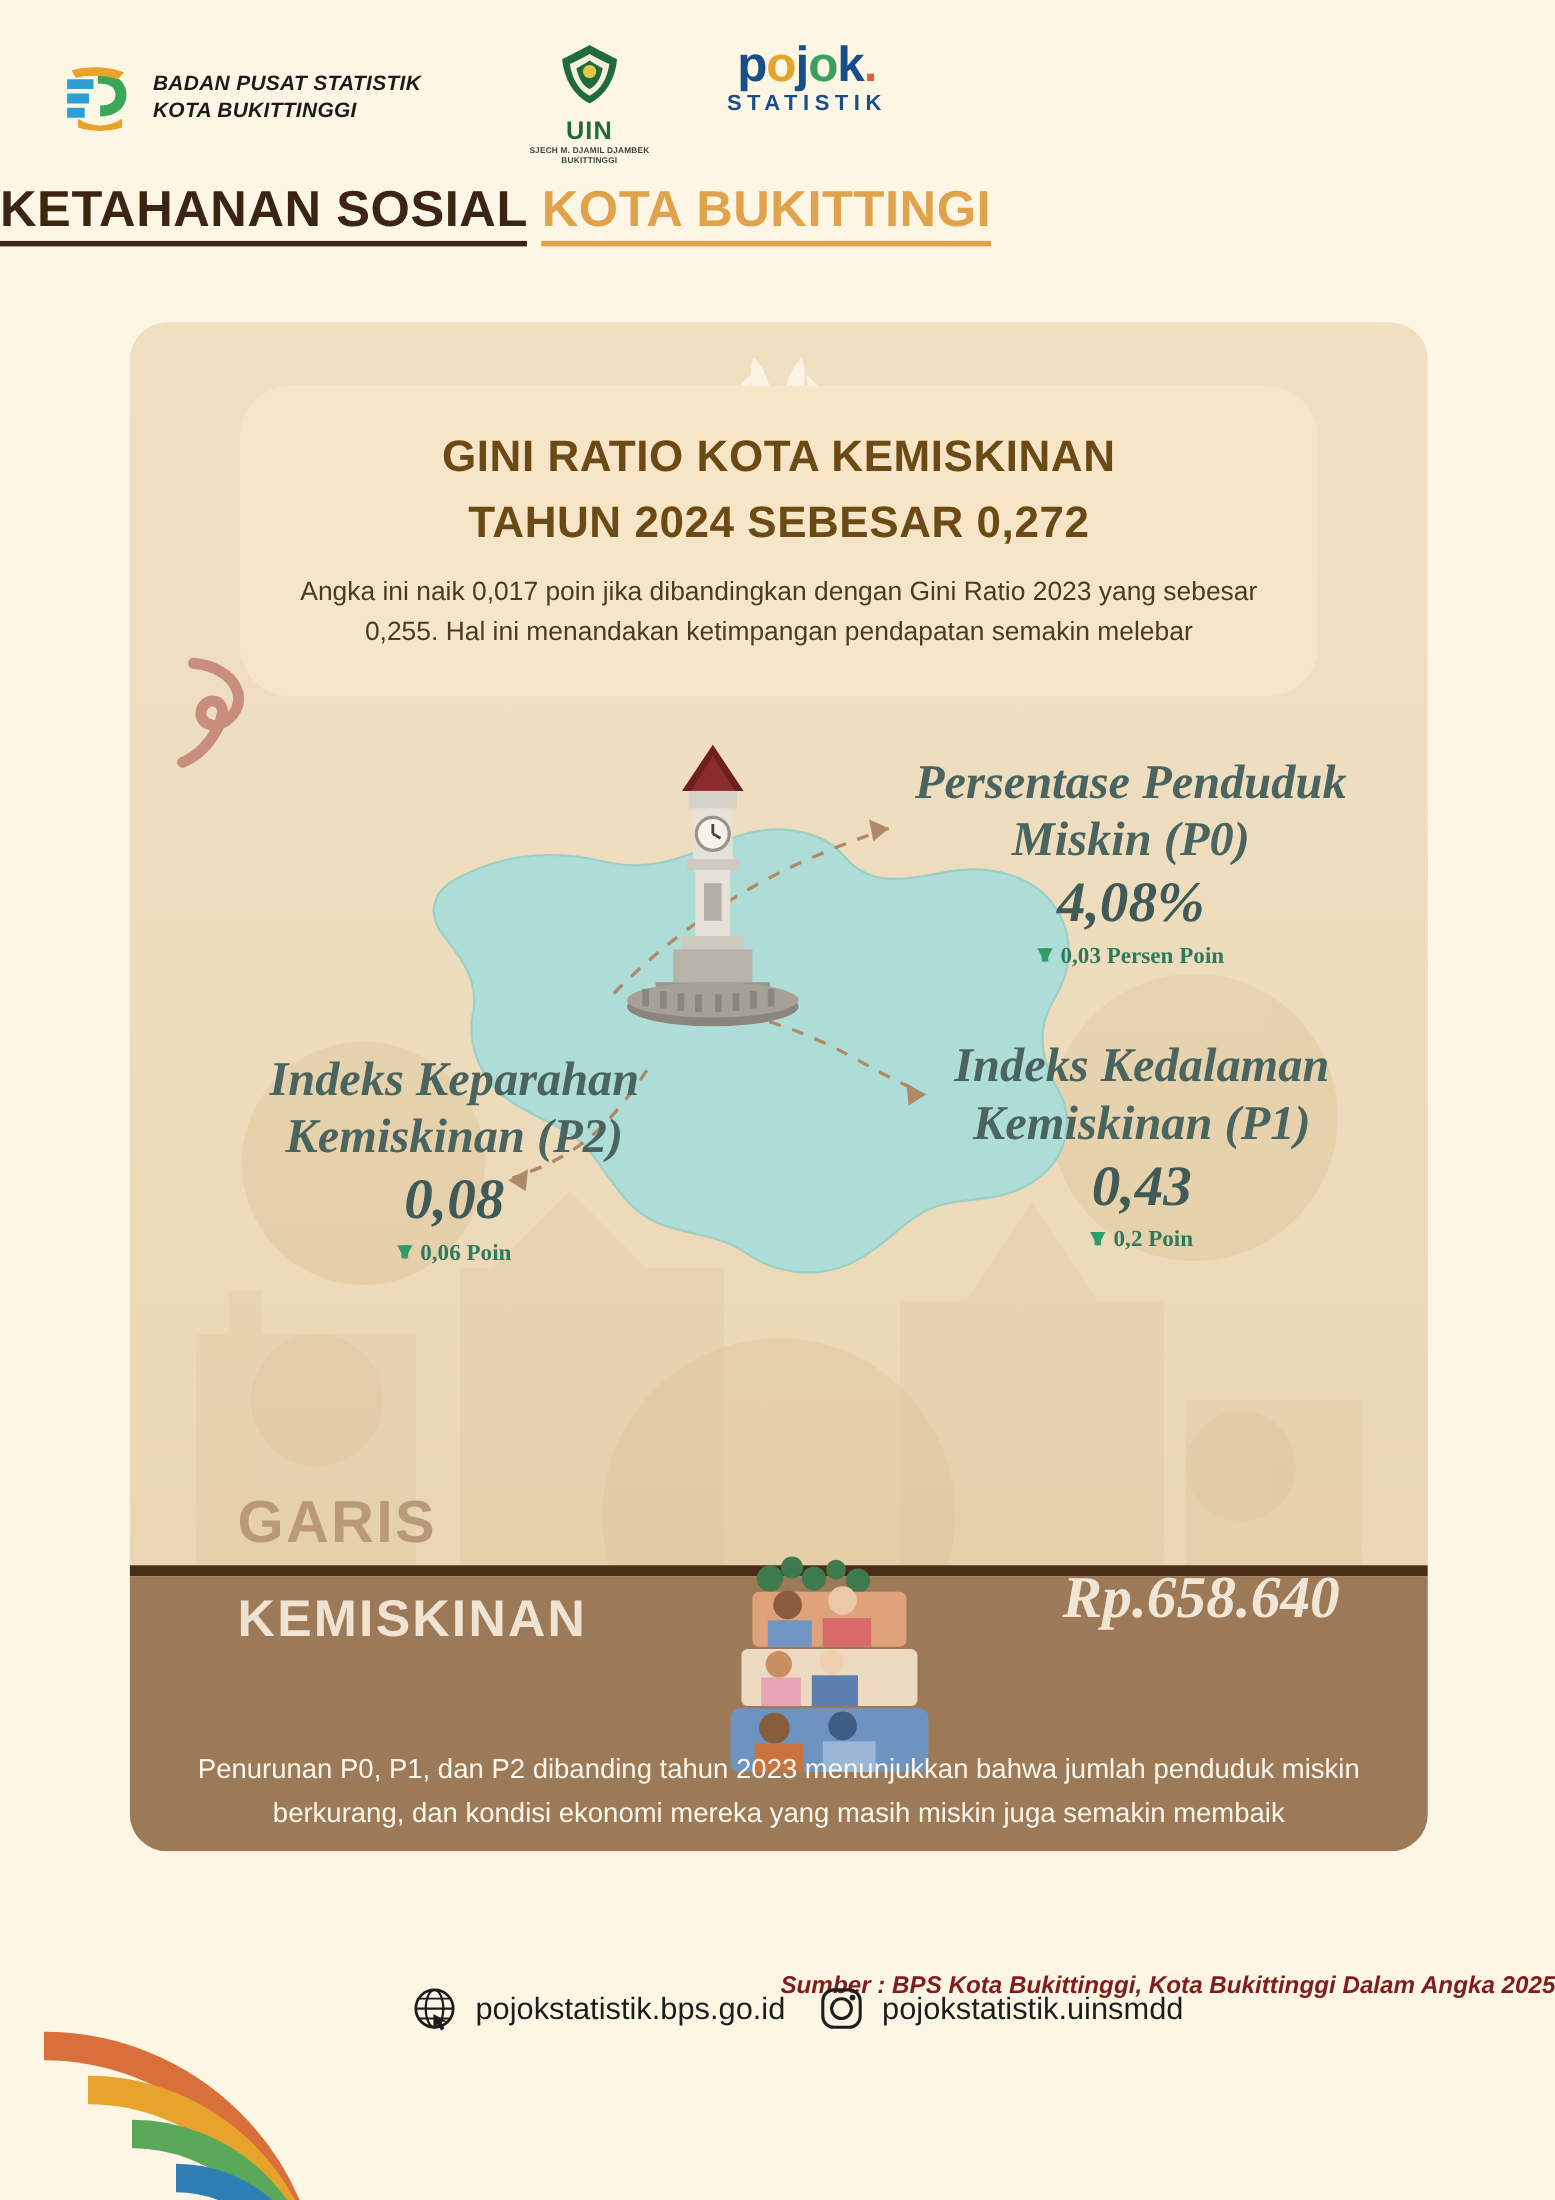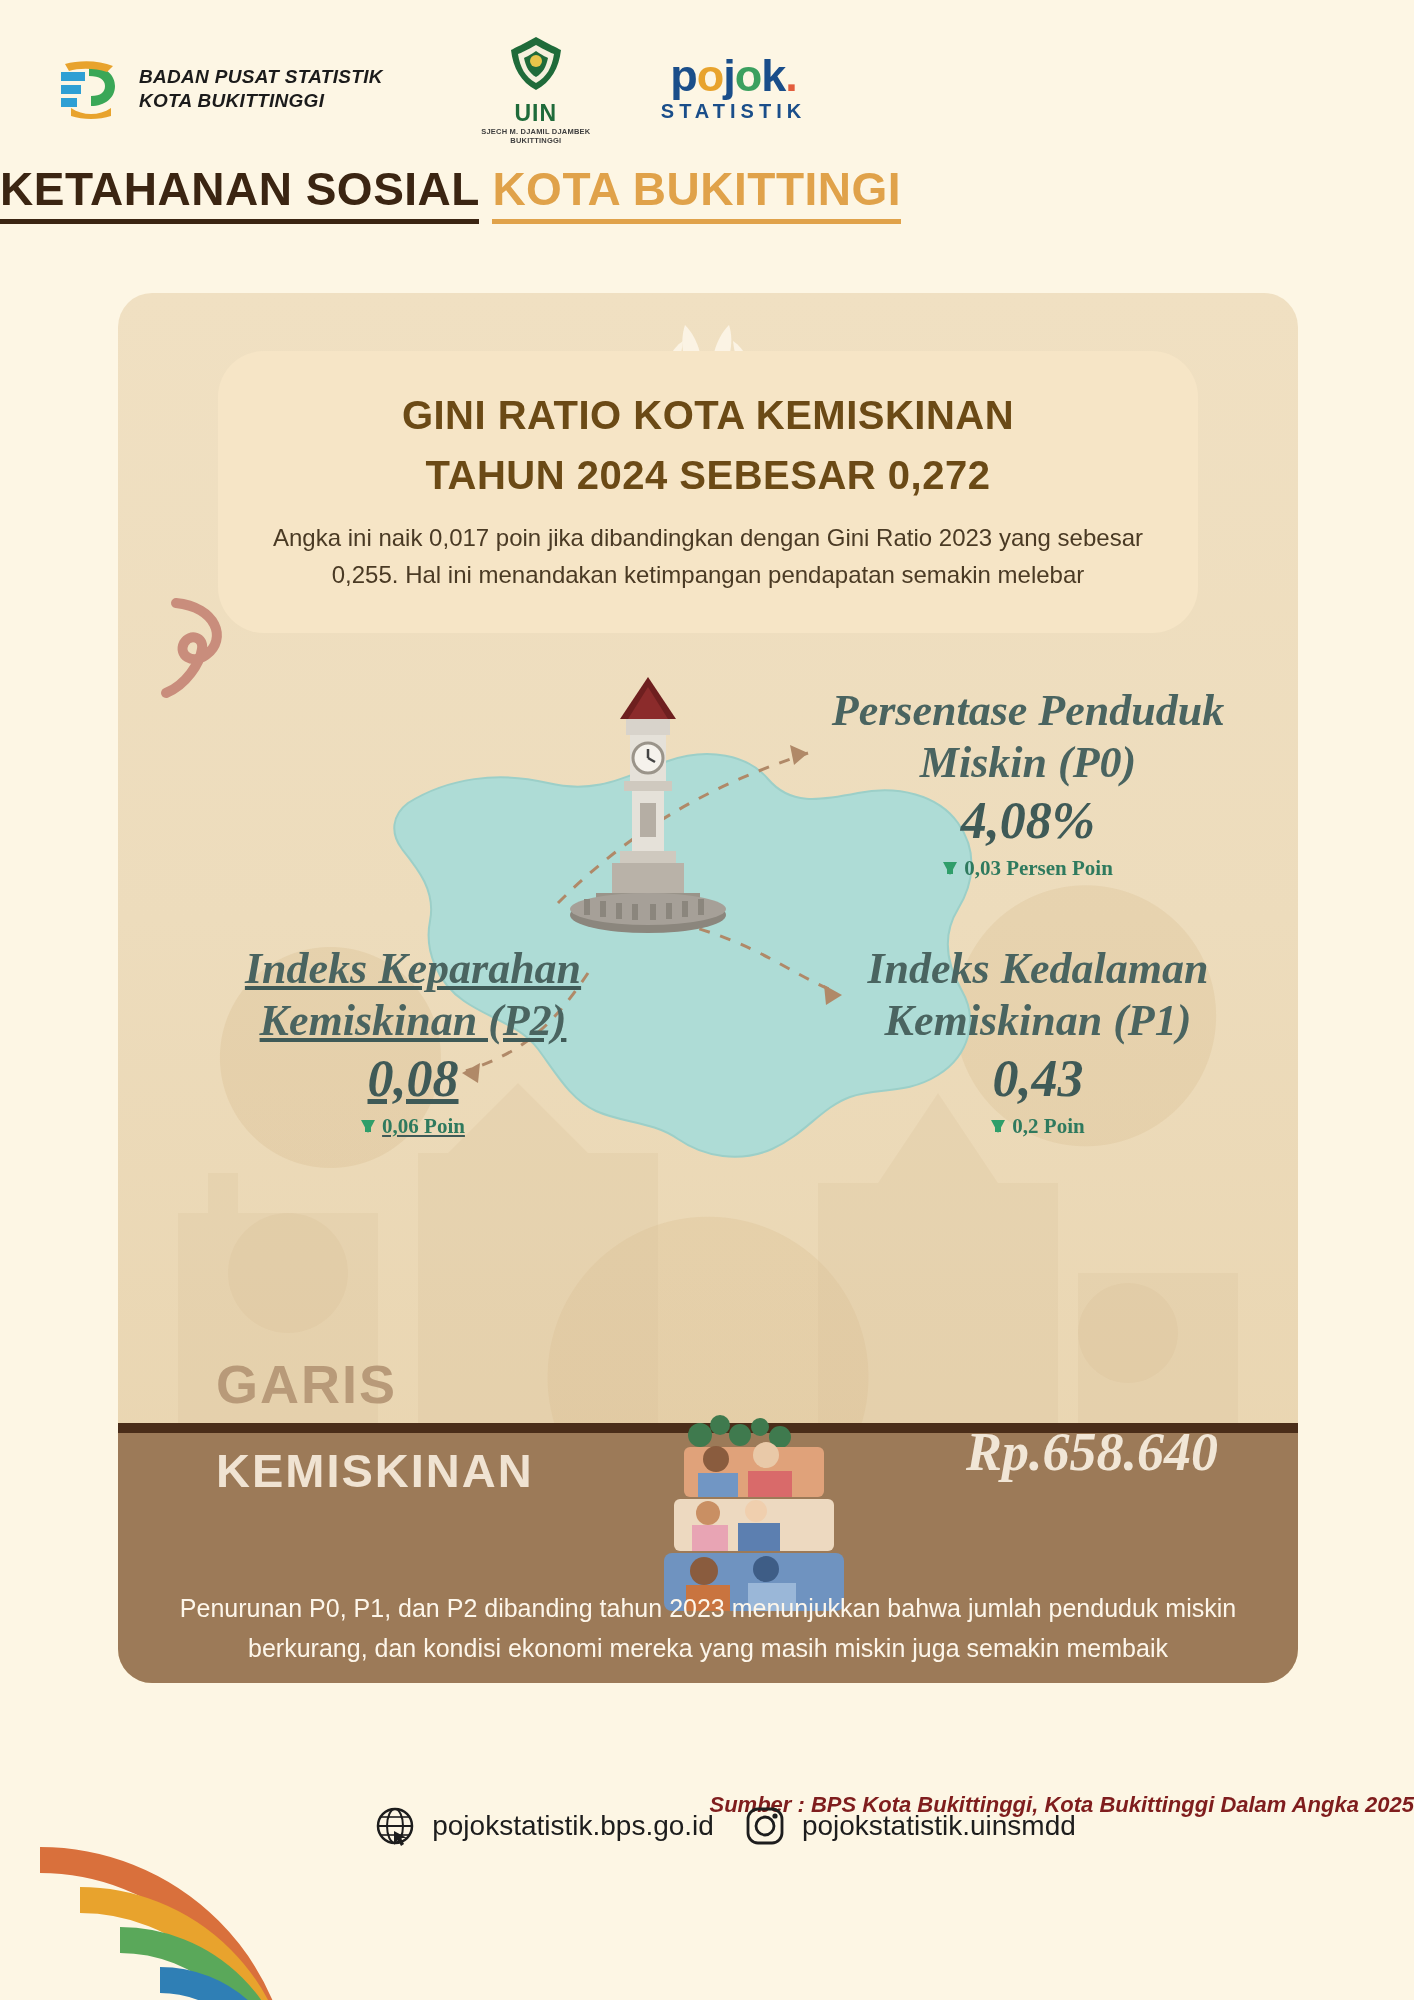--- a/index.html
+++ b/index.html
@@ -7,21 +7,20 @@
     width: 1414px; height: 2000px;
     font-family: "Liberation Sans", sans-serif;
     background: #fdf6e4;
     position: relative;
     overflow: hidden;
   }
 
   
   .header {
     display: flex;
-    align-items: center;
     padding: 38px 0 0 55px;
     gap: 0;
     height: 140px;
   }
   .bps-logo { display: flex; align-items: center; gap: 16px; }
   .bps-mark { width: 68px; height: 62px; position: relative; }
   .bps-text {
     font-weight: bold; font-style: italic;
     font-size: 19px; line-height: 1.25; color: #1b1b1b;
     letter-spacing: .3px;
@@ -117,21 +116,21 @@
   }
   .arrow-down { width:0;height:0;border-left:7px solid transparent;border-right:7px solid transparent;border-top:13px solid #2f9e6a; position:relative;}
   .arrow-down::before{content:"";position:absolute;left:-3px;top:-13px;width:6px;height:12px;background:#2f9e6a;}
 
   .p0 { right:60px; top:12px; text-align:center; width:420px; }
   .p0 .label{ text-align:center;}
   .p0 .delta{ justify-content:center;}
   .p1 { right:60px; top:270px; text-align:center; width:400px;}
   .p1 .label{text-align:center;}
   .p1 .delta{justify-content:center;}
-  .p2 { left:105px; top:270px; text-align:center; width:380px;text-decoration:underline;}
+  .p2 { left:105px; top:282px; text-align:center; width:380px;}
   .p2 .label{text-align:center;}
   .p2 .delta{justify-content:center;}
 
   
   .poverty-band {
     position:absolute; left:0; bottom:0; width:100%; height:250px;
     background:#9c7a58;
   }
   .poverty-band-top {
     position:absolute; left:0; bottom:250px; width:100%; height:10px;

